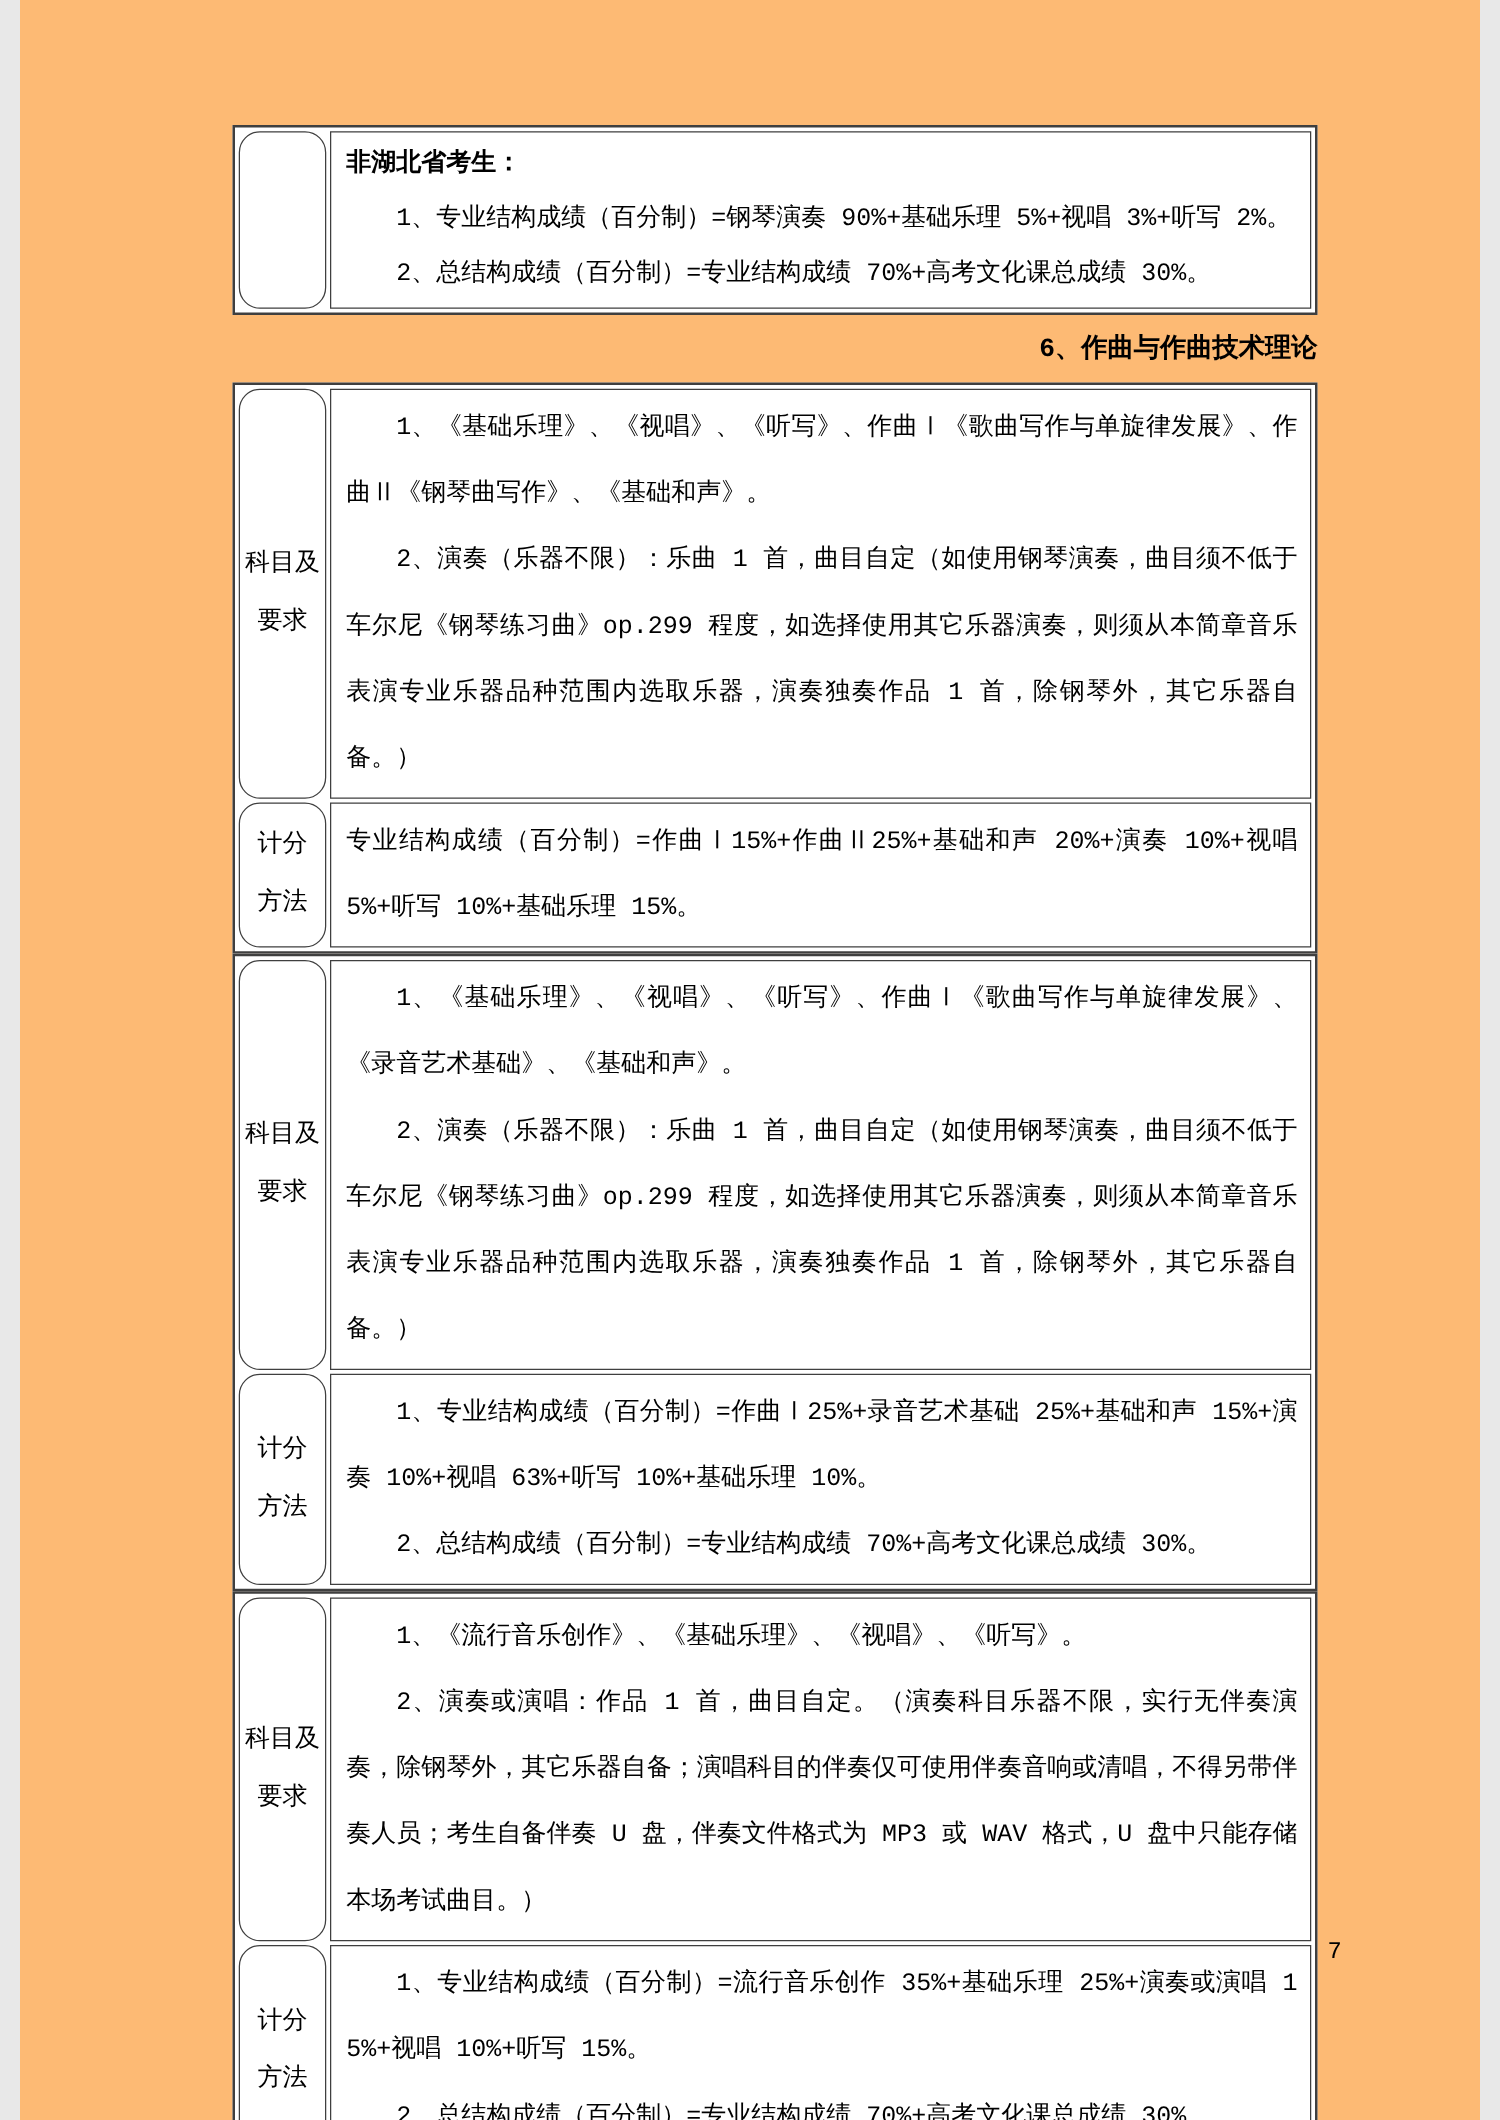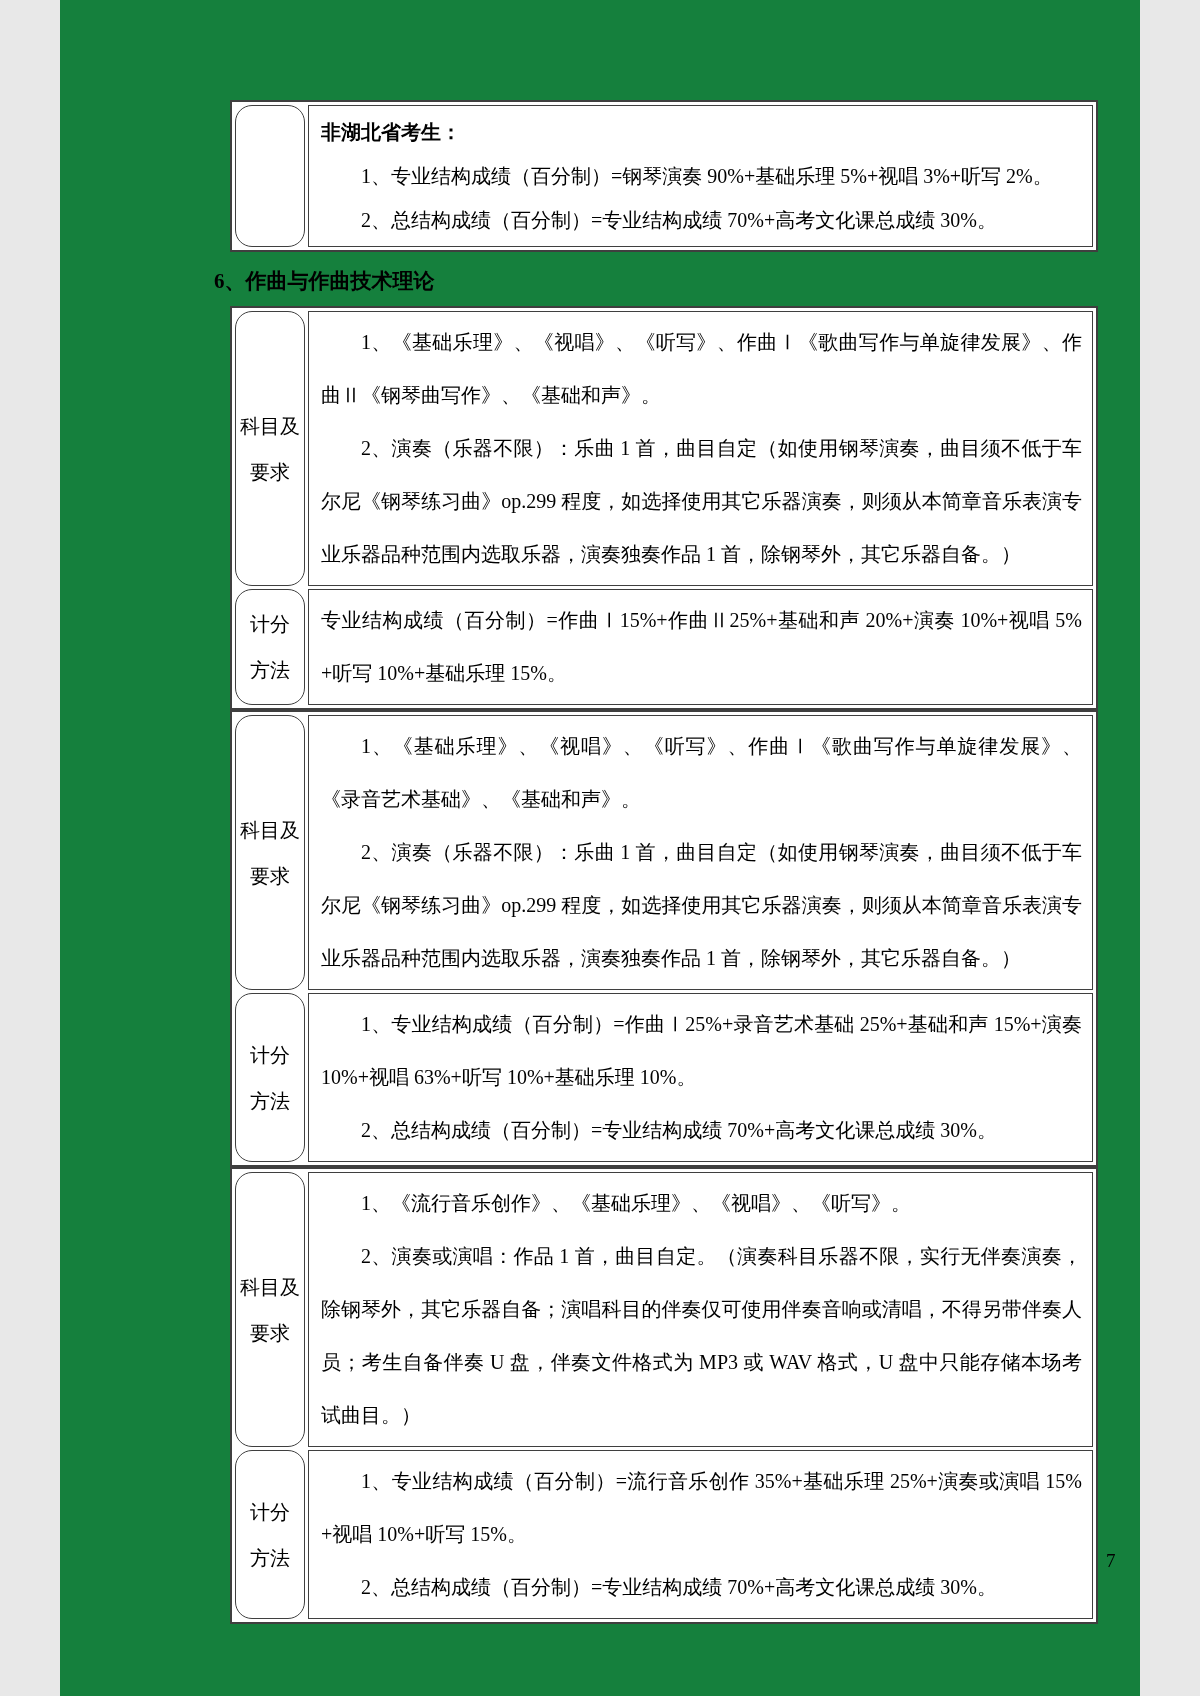--- a/index.html
+++ b/index.html
@@ -1,21 +1,21 @@
 <!DOCTYPE html>
 <html lang="zh"><head>
 <meta charset="utf-8">
 <style>
   * { box-sizing: border-box; }
   html, body { margin: 0; padding: 0; background: #e8e8e8; }
   .page {
-    width: 1080px; height: 1696px;
+    width: 1168px; height: 1696px;
     position: relative;
-    background: #15803d;
-    font-family: Liberation Serif, serif;
+    background: #fdba74;
+    font-family: Liberation Mono, monospace;
     color: #000000;
     overflow: hidden;
     margin: 0 auto;
   }
   .content {
     position: absolute;
     left: 170px; top: 100px;
     width: 868px;
   }
   table.doc-table {
@@ -52,20 +52,21 @@
     word-break: break-all;
   }
   .para.indent { text-indent: 2em; }
   .para.bold { font-weight: bold; }
   .cont-table .para { line-height: 44px; }
   .section-heading {
     font-size: 21px;
     font-weight: bold;
     margin: 16px 0 12px -16px;
     line-height: 26px;
+    text-align: right;
   }
   .page-number {
     position: absolute;
     left: 1046px; top: 1550px;
     font-size: 19px;
   }
 </style>
 </head>
 <body>
 

